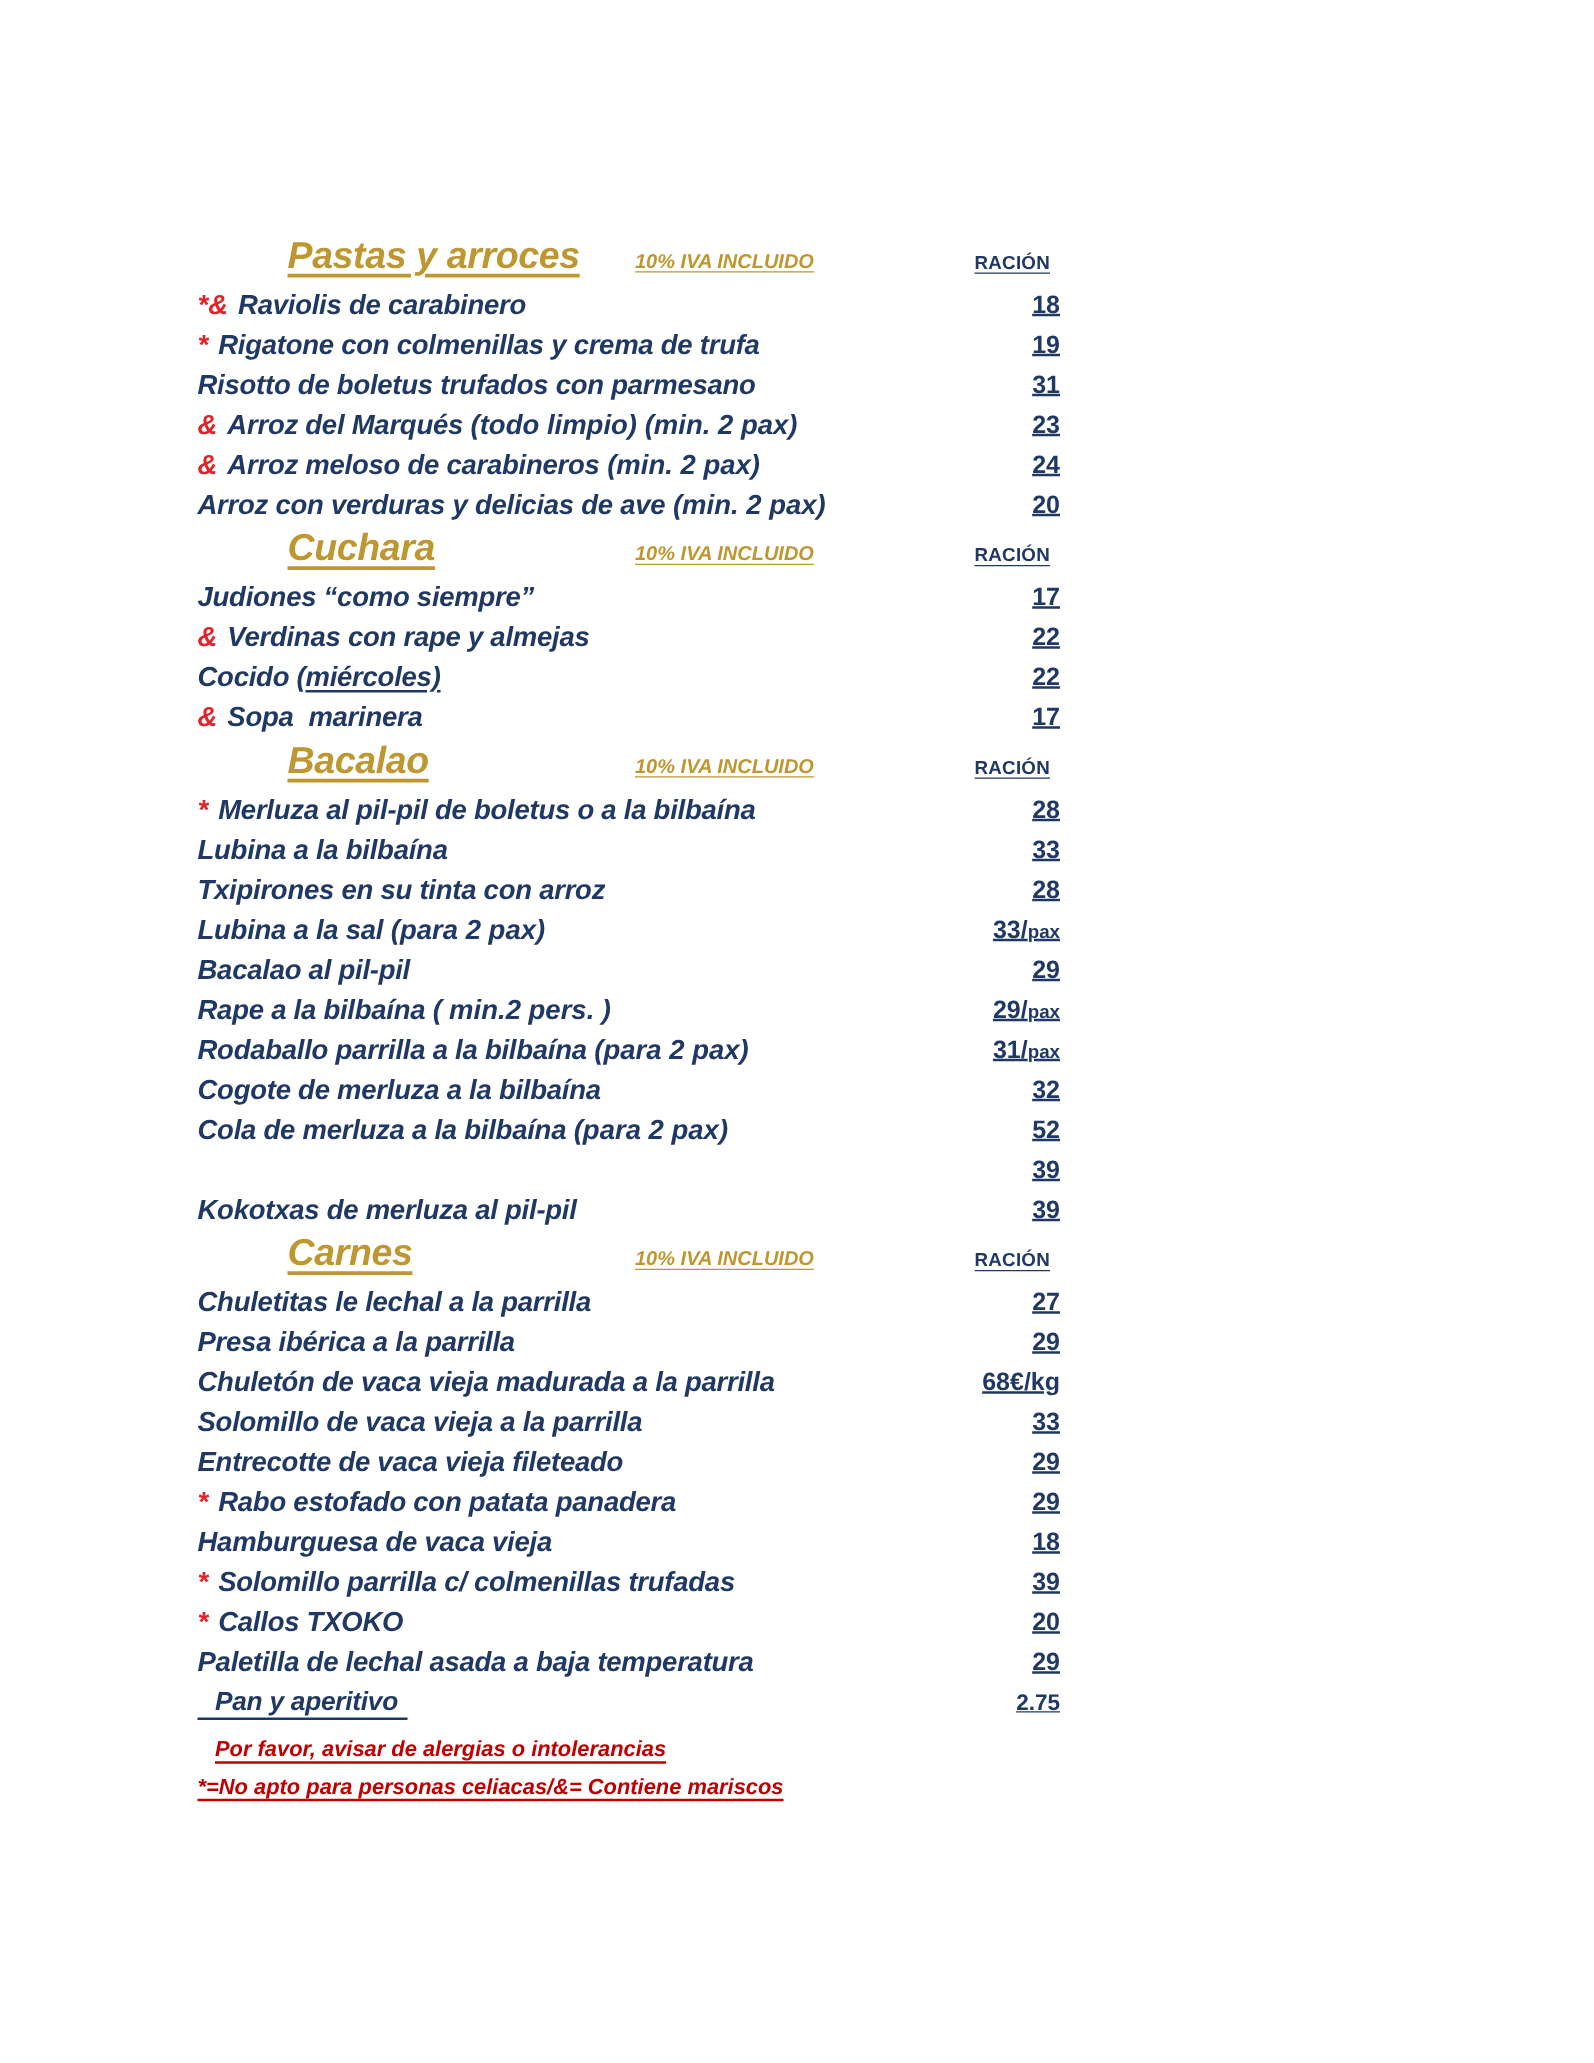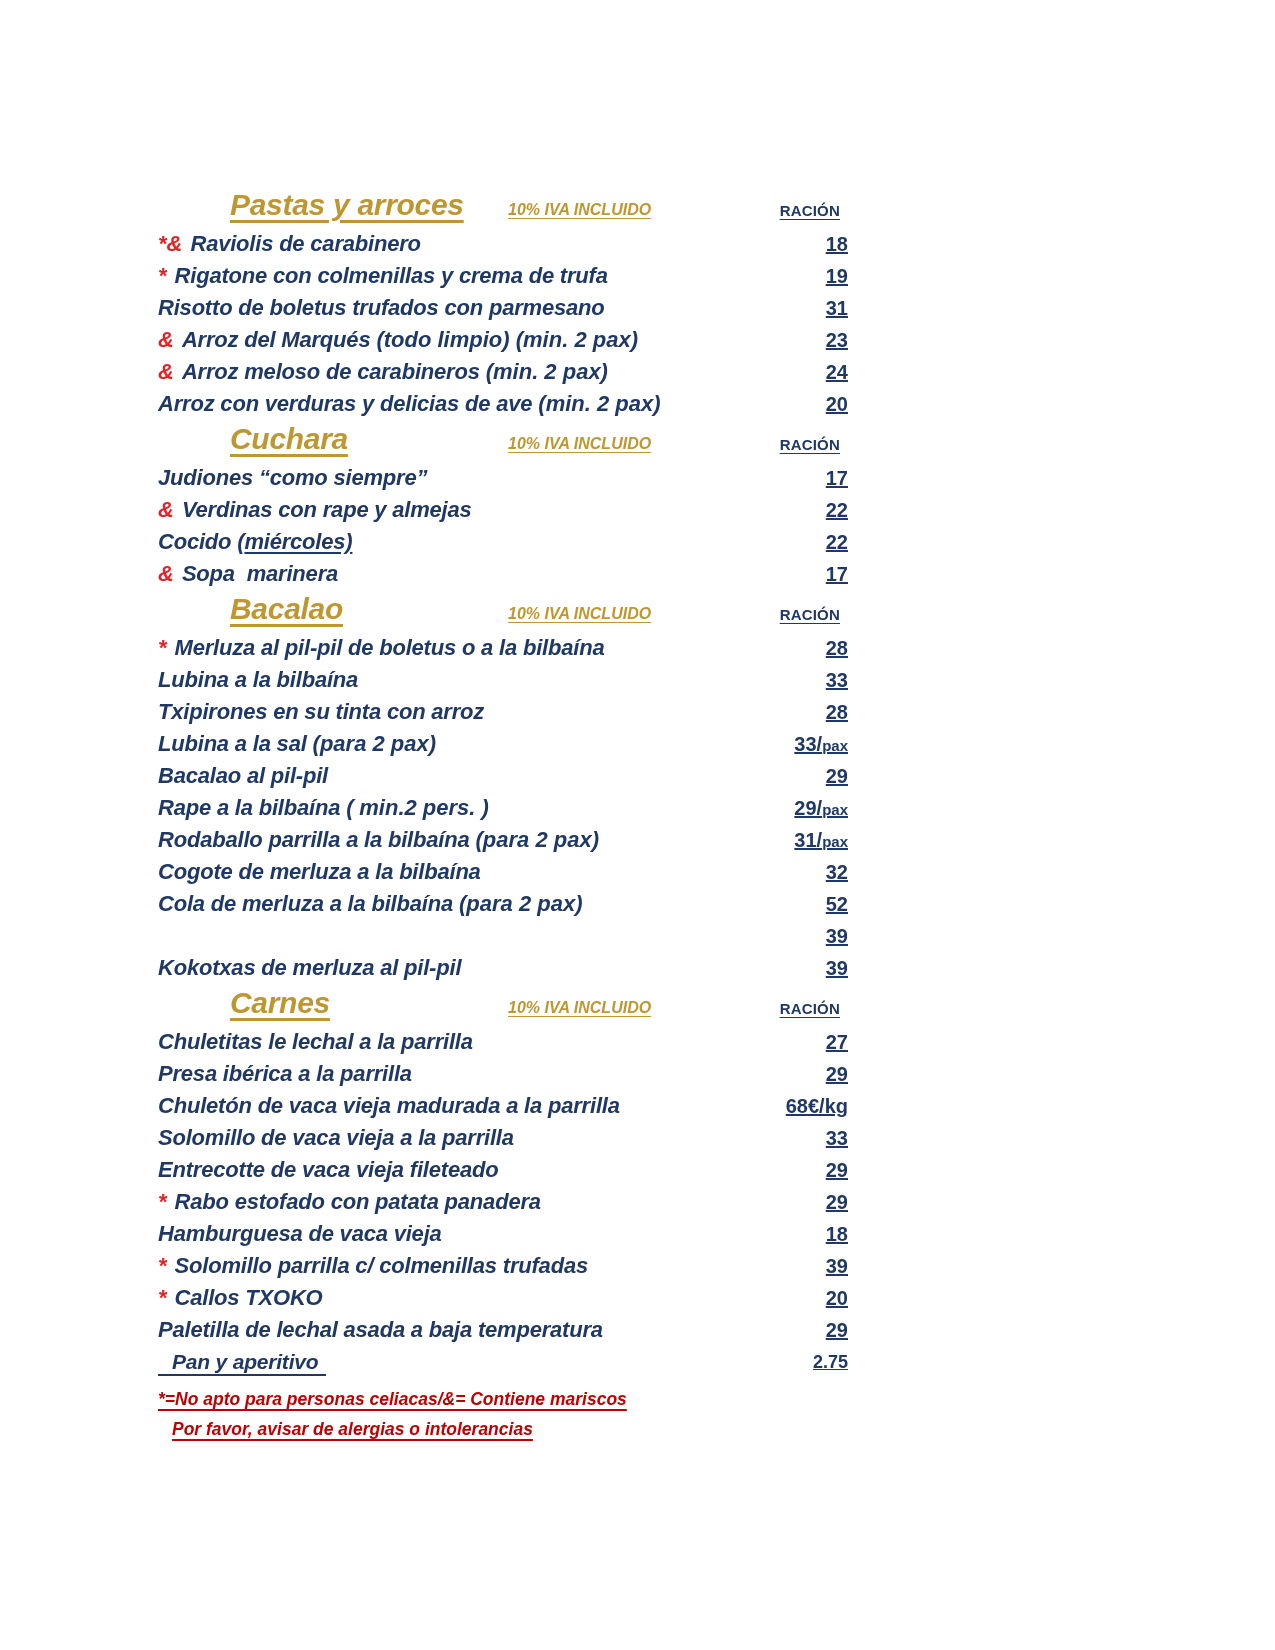--- a/index.html
+++ b/index.html
@@ -233,17 +233,17 @@
             <span class="item-price">29</span>
           </div>
           <div class="menu-item small">
             <span class="item-left"><span class="item-name">Pan y aperitivo</span></span>
             <span class="spacer"></span>
             <span class="item-price">2.75</span>
           </div>
         </section>
       </div>
     <div class="footnotes">
+      <div class="footnote indent">Por favor, avisar de alergias o intolerancias</div>
       <div class="footnote">*=No apto para personas celiacas/&amp;= Contiene mariscos</div>
-      <div class="footnote indent">Por favor, avisar de alergias o intolerancias</div>
     </div>
   </div>
 </div>
 
 </body></html>

